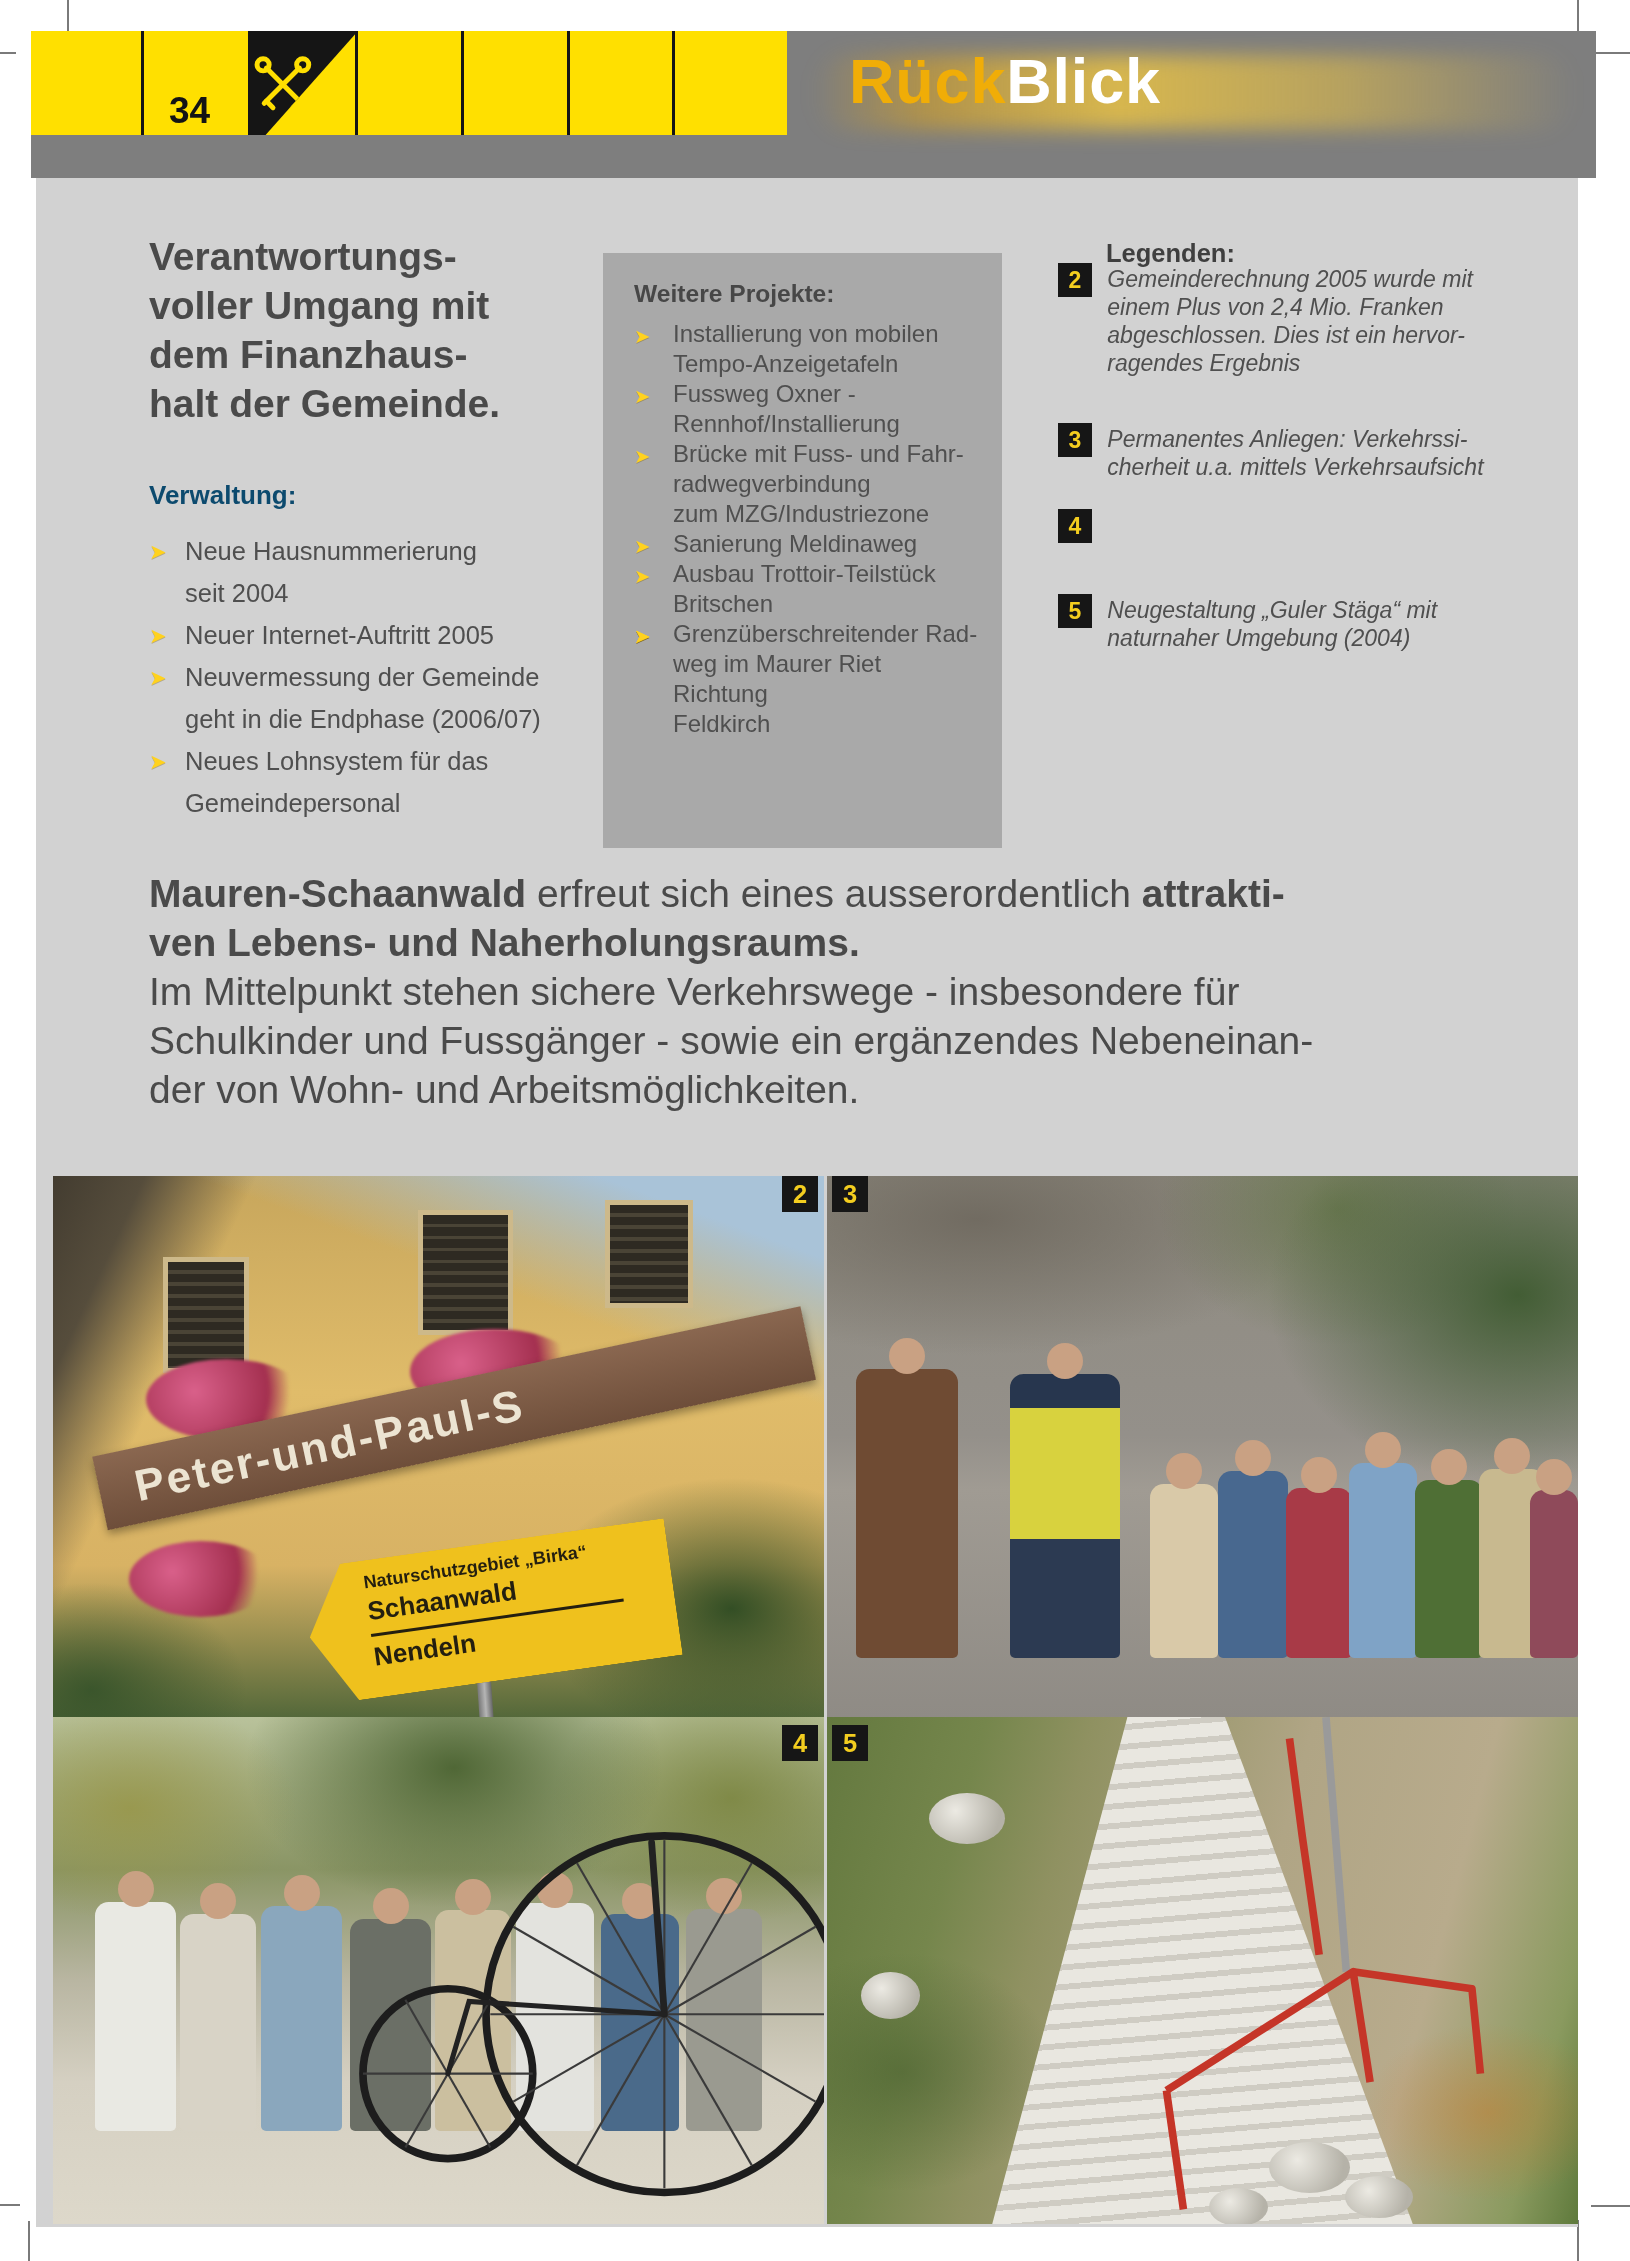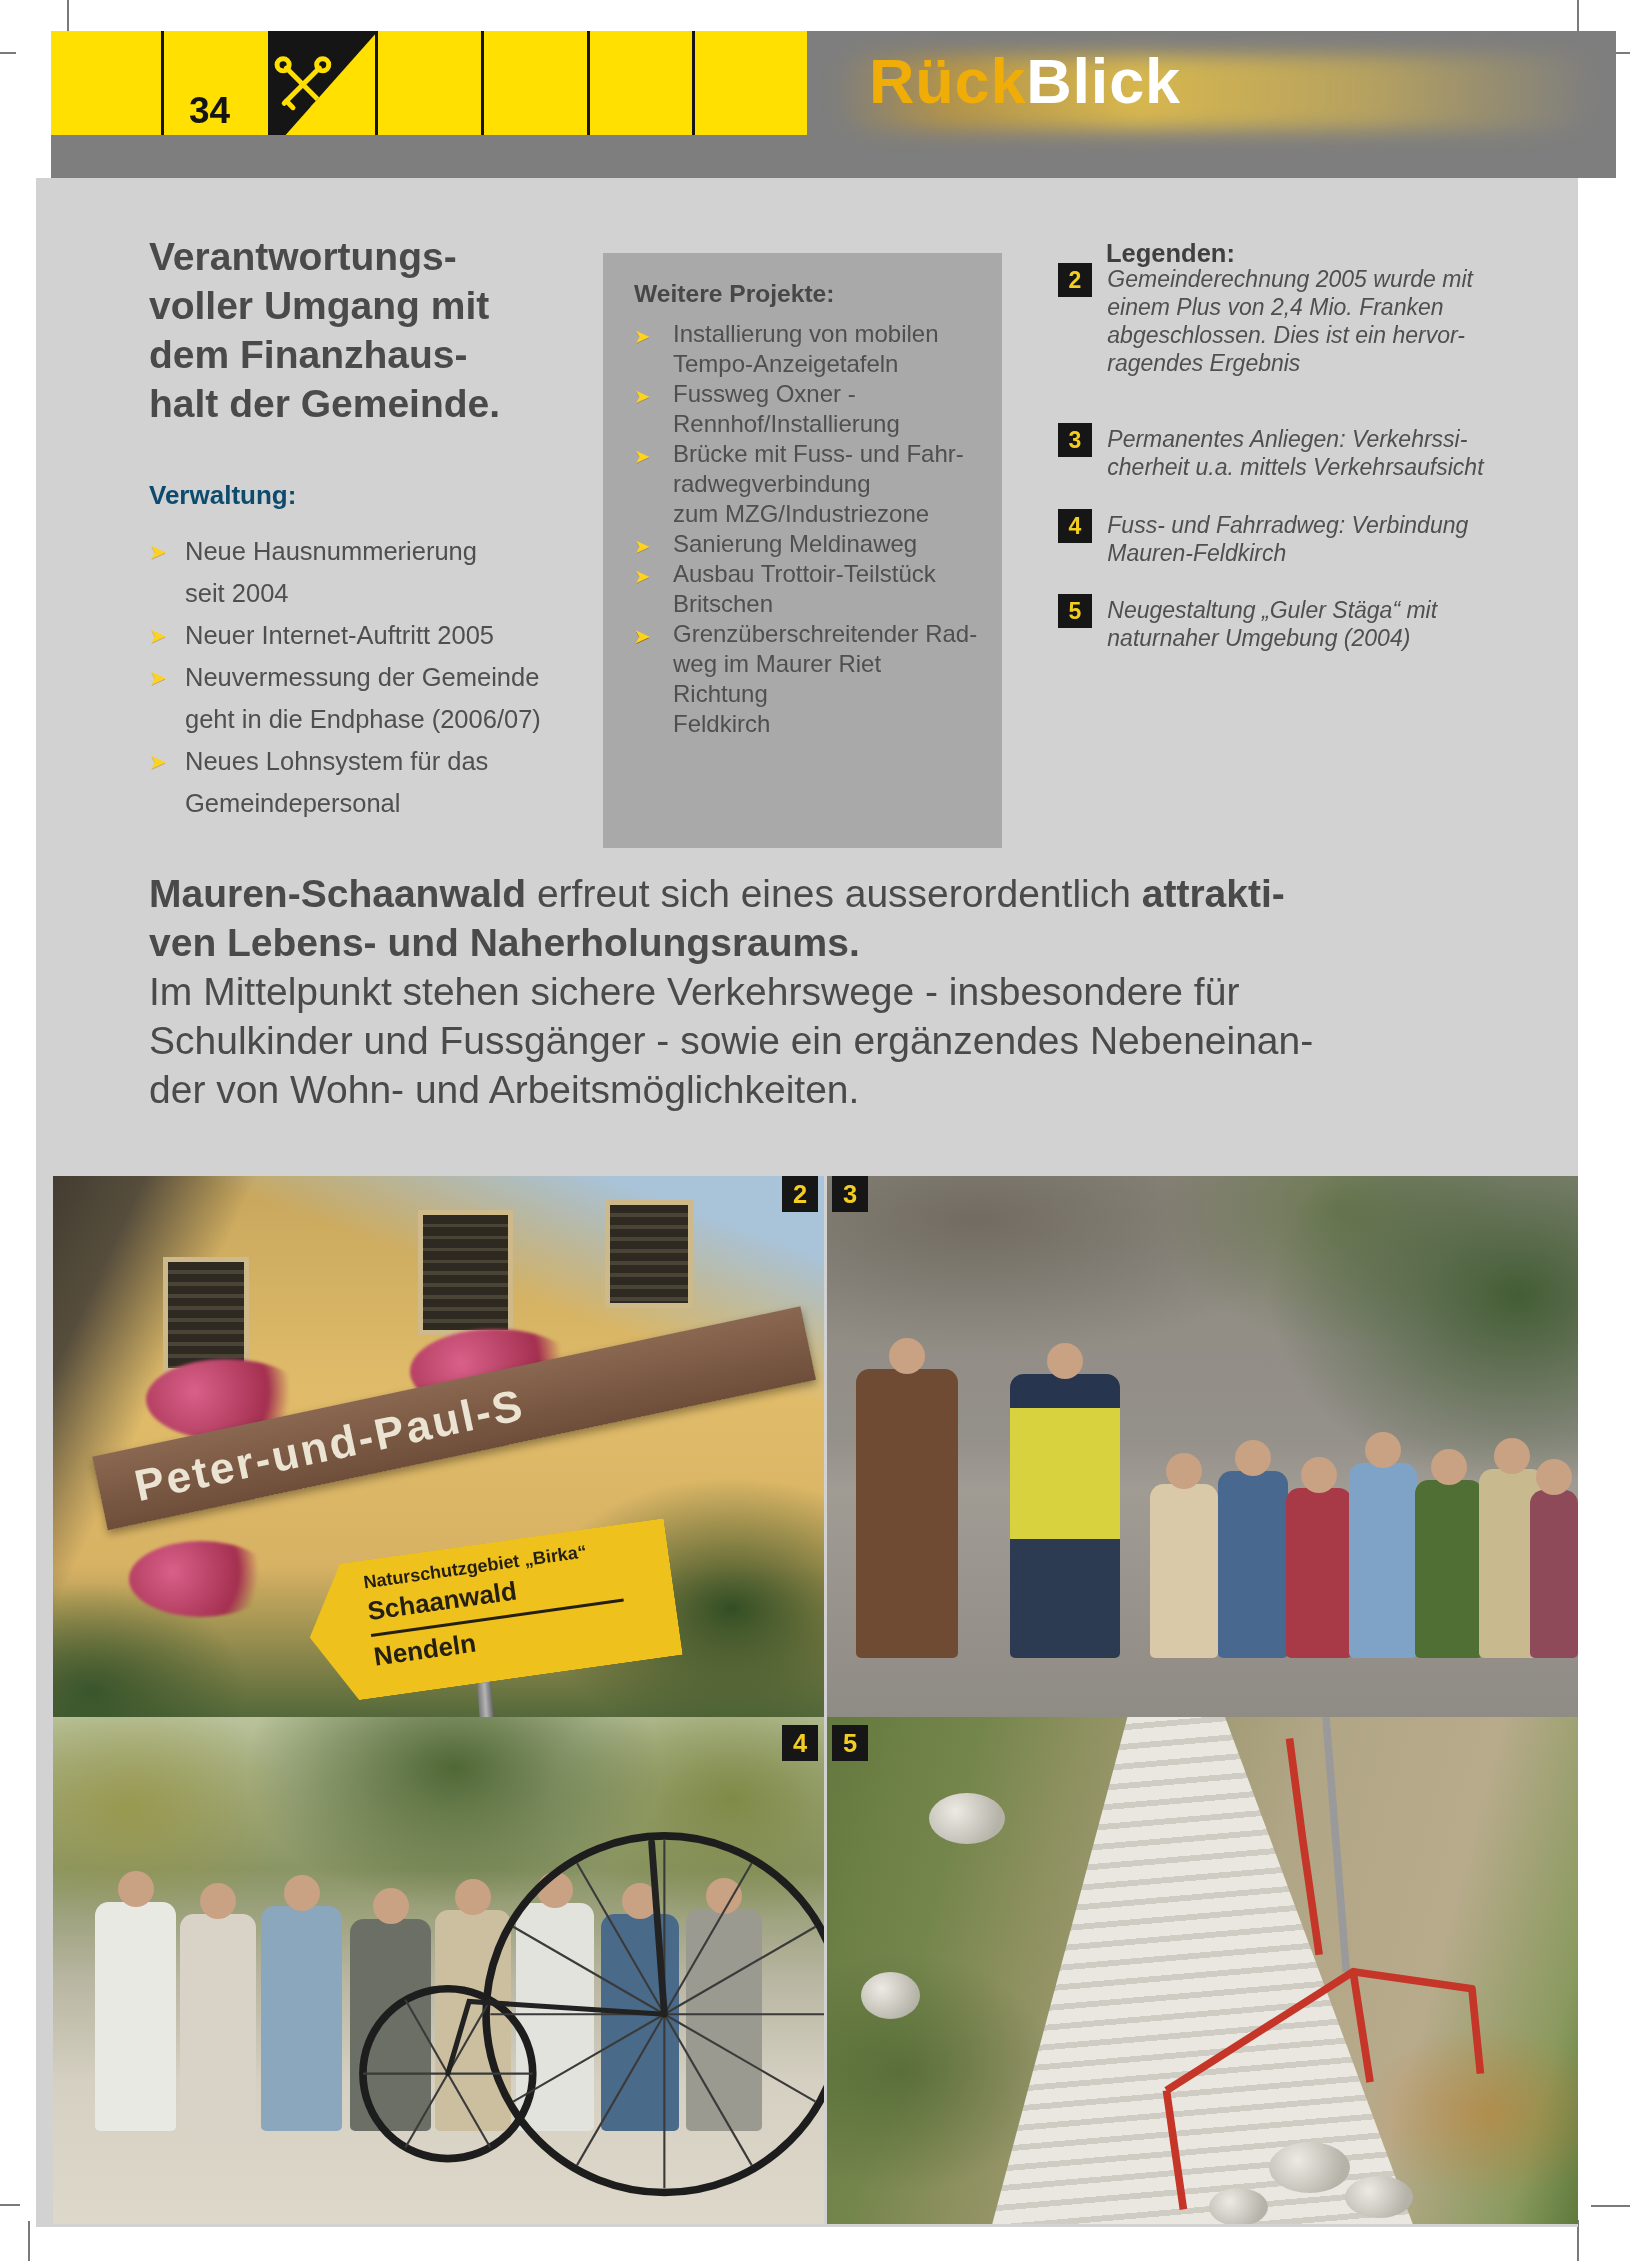--- a/index.html
+++ b/index.html
@@ -3,21 +3,21 @@
 <meta charset="utf-8">
 <style>
   html,body{margin:0;padding:0;background:#ffffff;}
   .sheet{position:relative;width:1630px;height:2261px;background:#ffffff;overflow:hidden;
          font-family:"Liberation Sans",sans-serif;}
 
   
   .crop{position:absolute;background:#7a7a7a;}
 
   
-  .band{position:absolute;left:31px;top:31px;width:1565px;height:147px;background:#7e7e7e;margin-left:20px;}
+  .band{position:absolute;left:31px;top:31px;width:1565px;height:147px;background:#7e7e7e;}
   .yellowbar{position:absolute;left:0;top:0;width:756px;height:104px;background:#ffe000;}
   .divider{position:absolute;top:0;width:3.4px;height:104px;background:#151515;}
   .crest{position:absolute;left:217px;top:0;width:110px;height:104px;background:#151515;
          clip-path:polygon(0 0,100% 0,16% 100%,0 100%);}
   .crest svg{position:absolute;left:3.4px;top:17px;}
   .pagenum{position:absolute;left:138px;top:59px;font-size:37px;font-weight:bold;color:#141414;}
   .glow{position:absolute;left:781px;top:24px;width:764px;height:75px;border-radius:37px;
         background:linear-gradient(90deg,rgba(240,173,13,0) 0%,rgba(240,173,13,.45) 15%,
                    rgba(250,205,60,.72) 40%,rgba(250,205,60,.45) 70%,rgba(250,205,60,0) 100%);
         filter:blur(10.2px);}
@@ -200,22 +200,20 @@
 abgeschlossen. Dies ist ein hervor-
 ragendes Ergebnis</div>
       </div>
       <div class="litem" style="top:245px;">
         <div class="lnum">3</div>
         <div class="ltext">Permanentes Anliegen: Verkehrssi-
 cherheit u.a. mittels Verkehrsaufsicht</div>
       </div>
       <div class="litem" style="top:331px;">
         <div class="lnum">4</div>
-        <div class="ltext">Fuss- und Fahrradweg: Verbindung
-Mauren-Feldkirch</div>
       </div>
       <div class="litem" style="top:416px;">
         <div class="lnum">5</div>
         <div class="ltext">Neugestaltung „Guler Stäga“ mit
 naturnaher Umgebung (2004)</div>
       </div>
     </section>
 
     <p class="intro" style="margin:0;"><span class="b">Mauren-Schaanwald</span><span> erfreut sich eines ausserordentlich </span><span class="b">attrakti-
 ven Lebens- und Naherholungsraums.</span><span>

